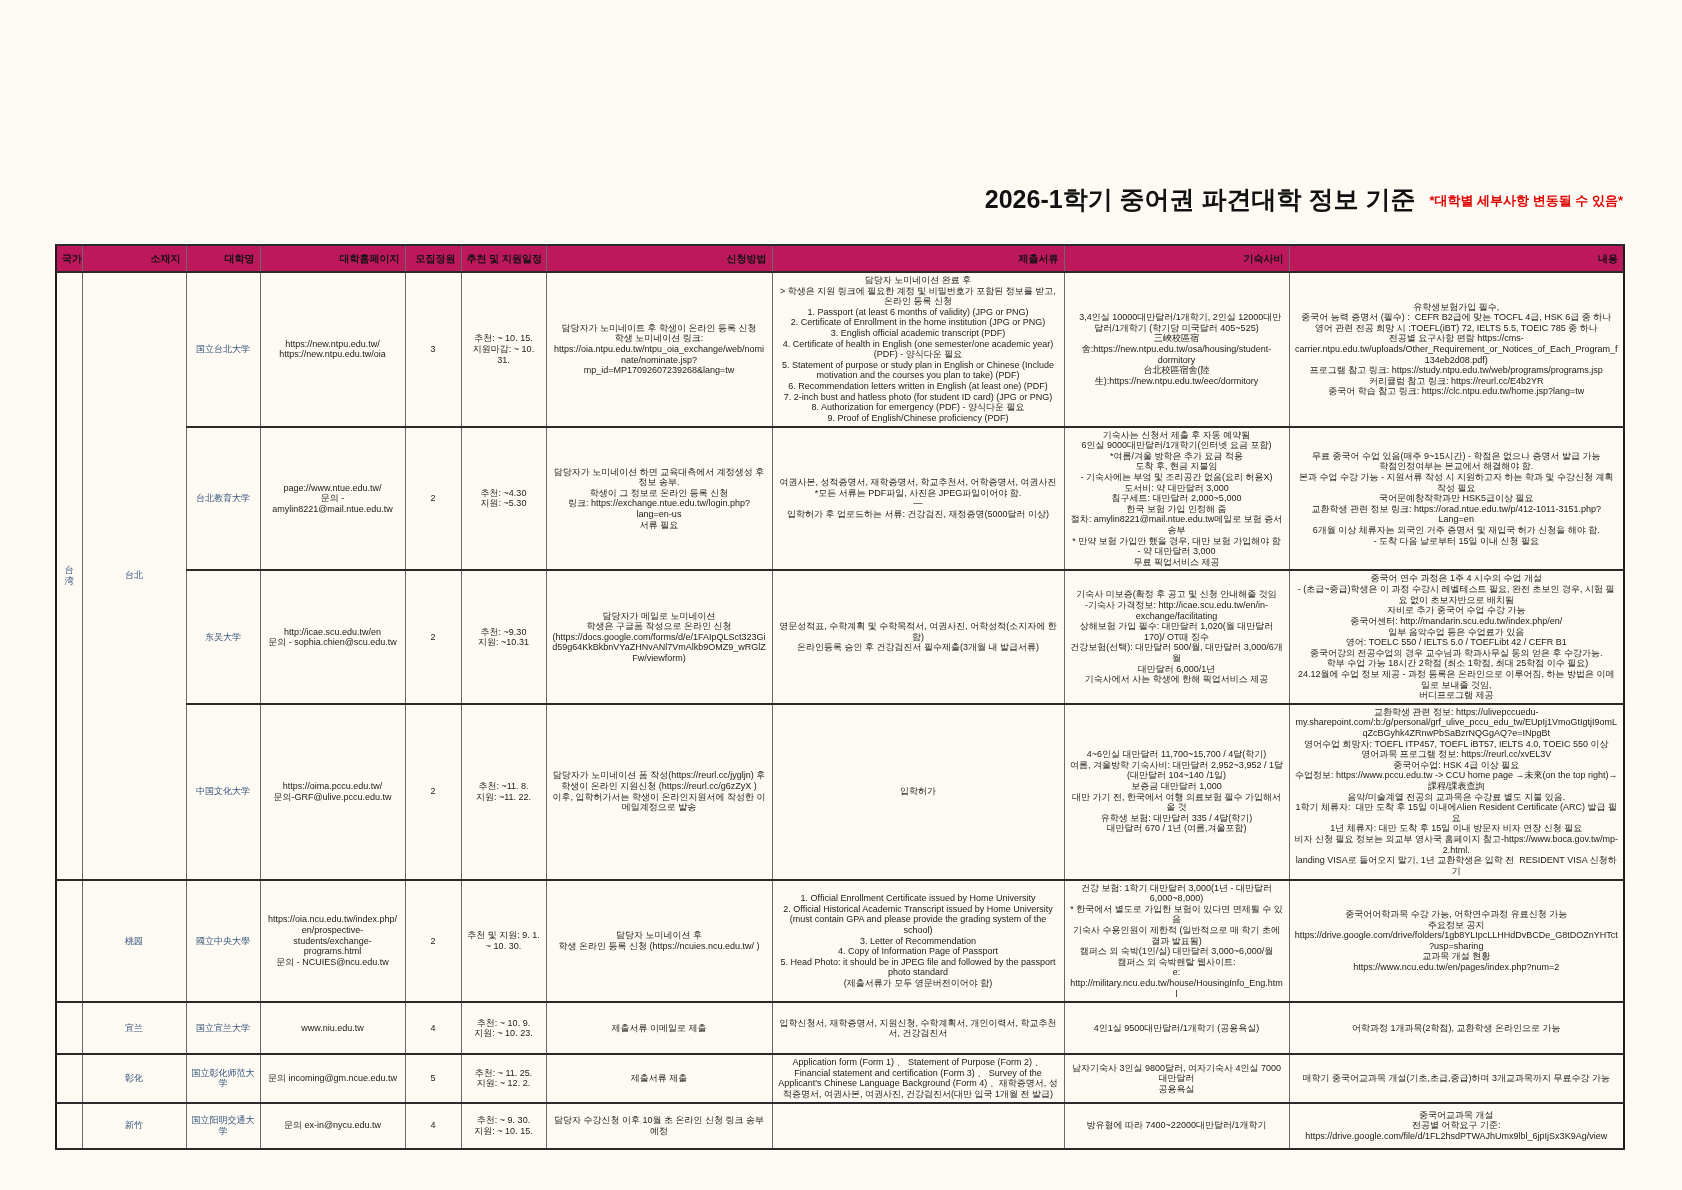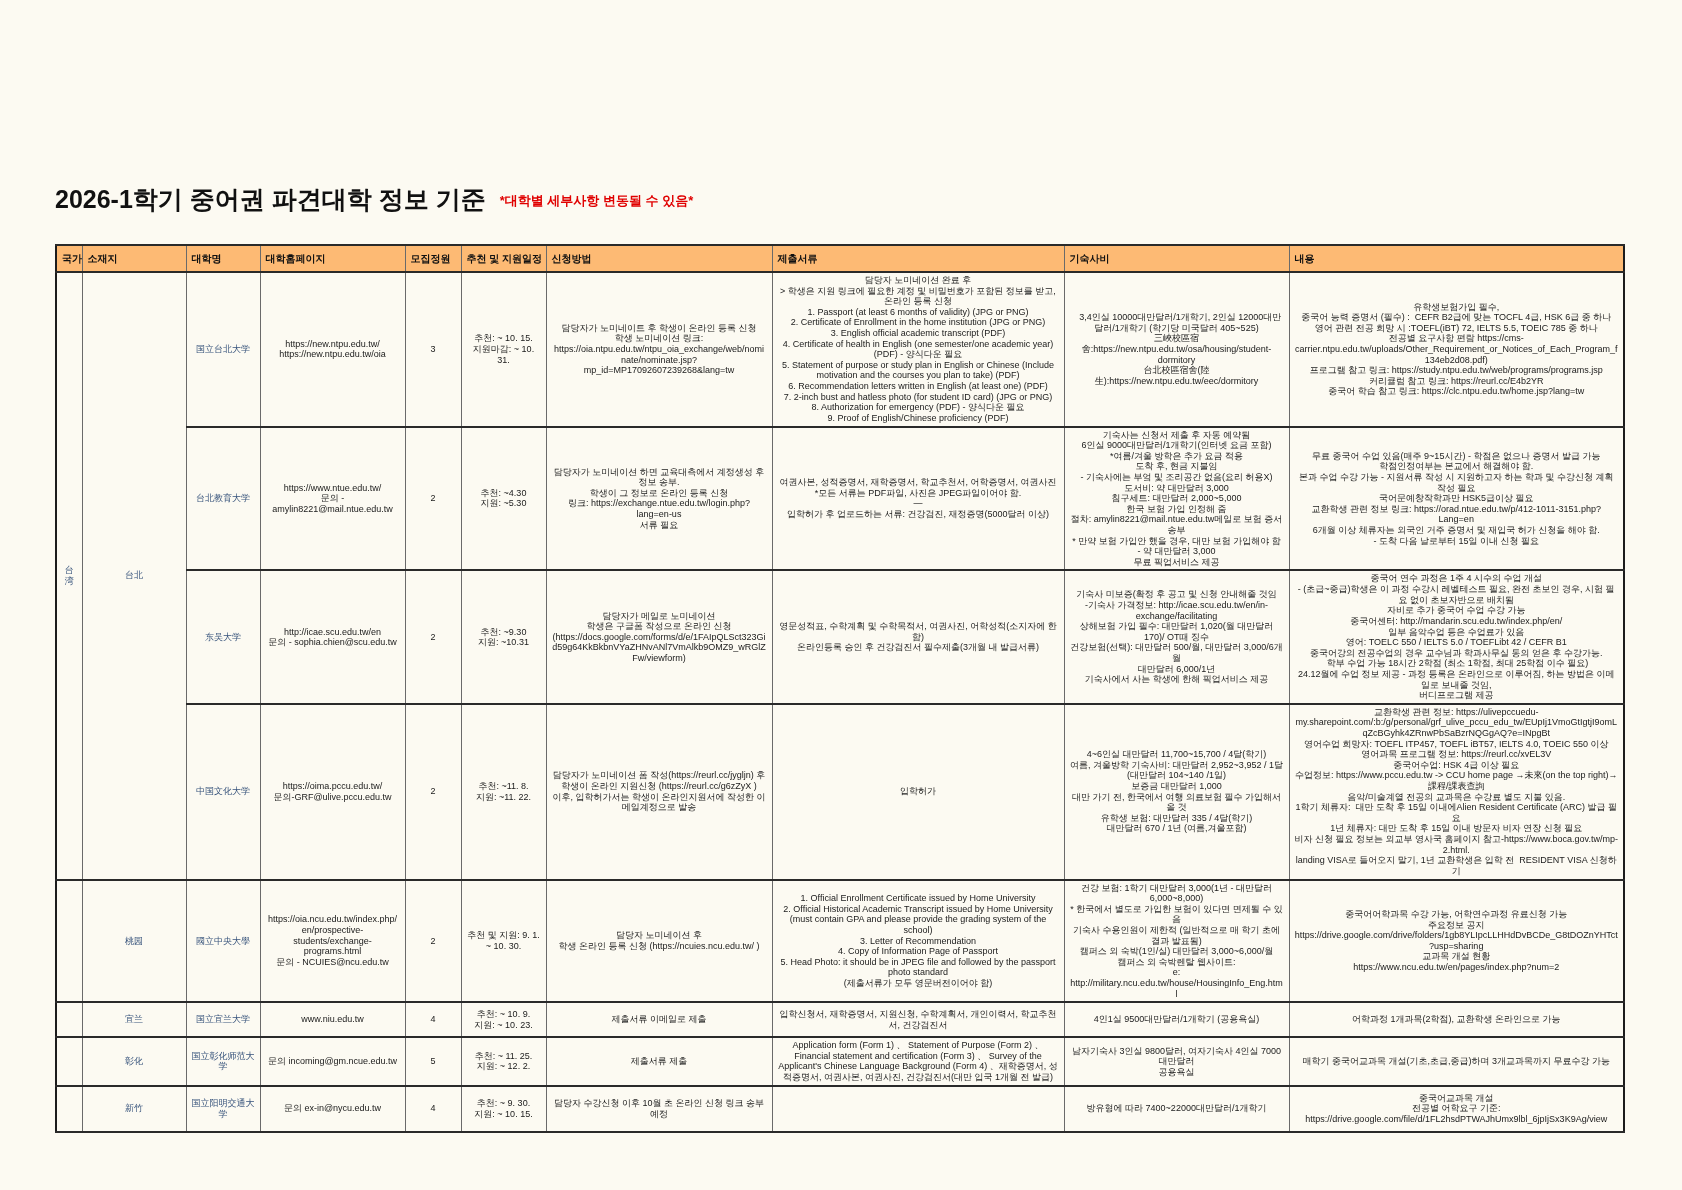--- a/index.html
+++ b/index.html
@@ -6,21 +6,21 @@
   body{
     width:1682px;height:1190px;
     background:#fcfaf2;
     font-family:"Liberation Sans","DejaVu Sans",sans-serif;
     position:relative;
     color:#1a1a1a;
   }
   .page{position:absolute;inset:0;}
   .title-row{
     position:absolute;left:55px;top:183px;width:1568px;
-    text-align:left;white-space:nowrap;
+    text-align:right;white-space:nowrap;
   }
   .main-title{
     font-size:25px;font-weight:bold;color:#111;
     letter-spacing:0px;
   }
   .title-note{
     font-size:13px;font-weight:bold;color:#e00000;
     margin-left:14px;vertical-align:3px;
   }
   table.info{
@@ -36,33 +36,33 @@
     padding:2px 5px;
     vertical-align:middle;
     overflow:hidden;
     font-size:9px;
     line-height:1.18;
     white-space:pre-wrap;
     word-wrap:break-word;
     overflow-wrap:anywhere;
   }
   .info th{
-    background:#fdba74;
-    font-size:10px;font-weight:bold;text-align:left;
+    background:#be185d;
+    font-size:10px;font-weight:bold;text-align:right;
     height:21px;color:#111;white-space:nowrap;
   }
   .c{text-align:center;}
   .l{text-align:center;}
   .uni{color:#38547c;margin-left:9px;}
   tr.r1{height:149px;}
   tr.r2{height:135px;}
   tr.r3{height:106px;}
   tr.r4{height:142px;}
   tr.r5{height:76px;}
-  tr.r6{height:35px;}
+  tr.r6{height:52px;}
   tr.r7{height:46px;}
   tr.r8{height:46px;}
 </style>
 </head>
 <body>
 
 <div class="page">
 
   <div class="title-row">
     <span class="main-title">2026-1학기 중어권 파견대학 정보 기준</span><span class="title-note">*대학별 세부사항 변동될 수 있음*</span>
@@ -125,21 +125,21 @@
         <td class="l">유학생보험가입 필수,
 중국어 능력 증명서 (필수) :  CEFR B2급에 맞는 TOCFL 4급, HSK 6급 중 하나
 영어 관련 전공 희망 시 :TOEFL(iBT) 72, IELTS 5.5, TOEIC 785 중 하나
 전공별 요구사항 편람 https://cms-carrier.ntpu.edu.tw/uploads/Other_Requirement_or_Notices_of_Each_Program_f134eb2d08.pdf)
 프로그램 참고 링크: https://study.ntpu.edu.tw/web/programs/programs.jsp
 커리큘럼 참고 링크: https://reurl.cc/E4b2YR
 중국어 학습 참고 링크: https://clc.ntpu.edu.tw/home.jsp?lang=tw</td>
       </tr>
       <tr class="r2">
         <td class="c uni">台北教育大学</td>
-        <td class="c">https://www.ntue.edu.tw/
+        <td class="c">page://www.ntue.edu.tw/
 문의 - amylin8221@mail.ntue.edu.tw</td>
         <td class="c">2</td>
         <td class="c">추천: ~4.30
 지원: ~5.30</td>
         <td class="l">담당자가 노미네이션 하면 교육대측에서 계정생성 후 정보 송부.
 학생이 그 정보로 온라인 등록 신청
 링크: https://exchange.ntue.edu.tw/login.php?lang=en-us
 서류 필요</td>
         <td class="l">여권사본, 성적증명서, 재학증명서, 학교추천서, 어학증명서, 여권사진
 *모든 서류는 PDF파일, 사진은 JPEG파일이어야 함.

